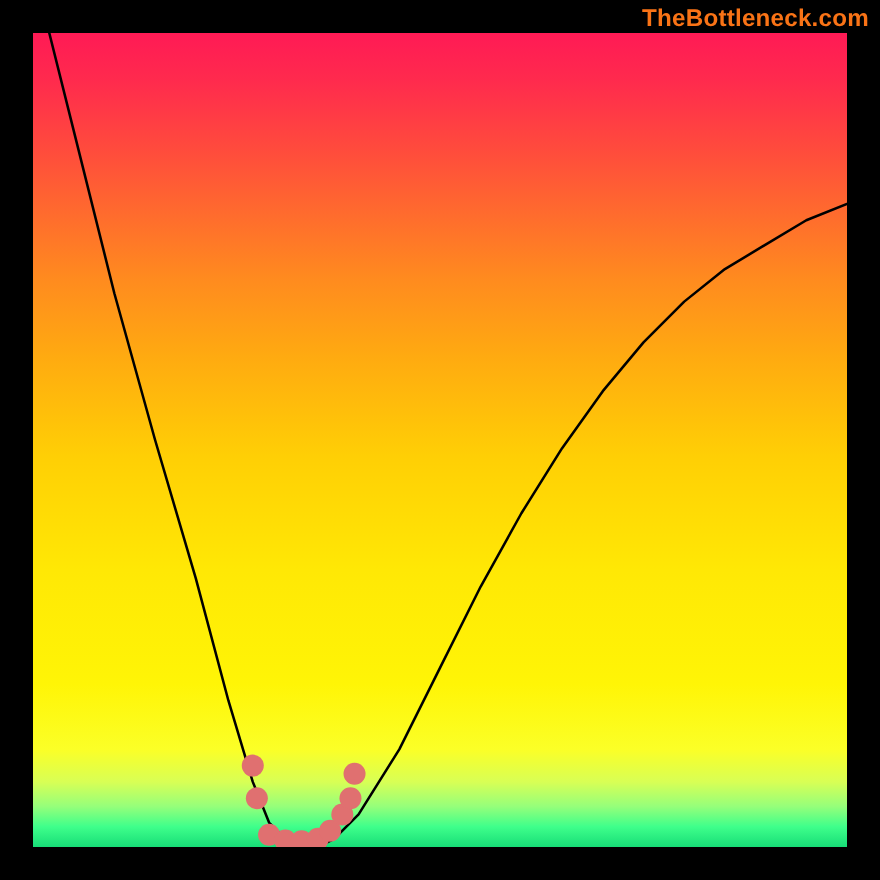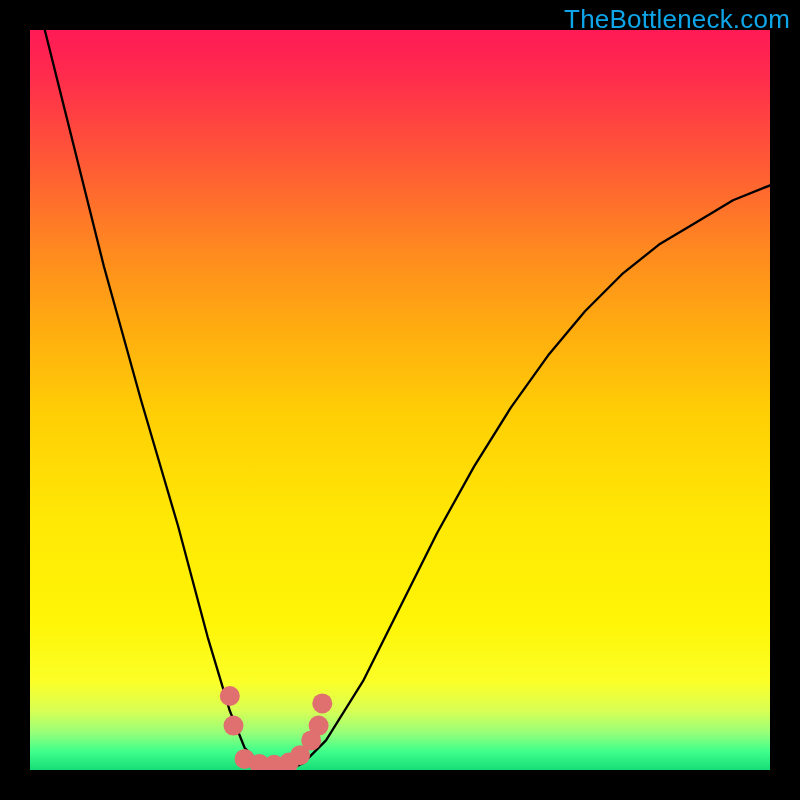--- a/index.html
+++ b/index.html
@@ -39,23 +39,23 @@
       #d8ff55 92%,
       #96ff7a 95%,
       #3fff8b 97.5%,
       #17dd77 100%
     );
   }
   .watermark {
     position: absolute;
     top: 4px;
     right: 10px;
-    color: #0ea5e9;
-    font-size: 26px;
-    font-weight: 400;
+    color: #f97316;
+    font-size: 22px;
+    font-weight: 700;
     letter-spacing: 0.2px;
     z-index: 5;
   }
   svg.curve {
     position: absolute;
     left: 0;
     top: 0;
     width: 740px;
     height: 740px;
     display: block;

